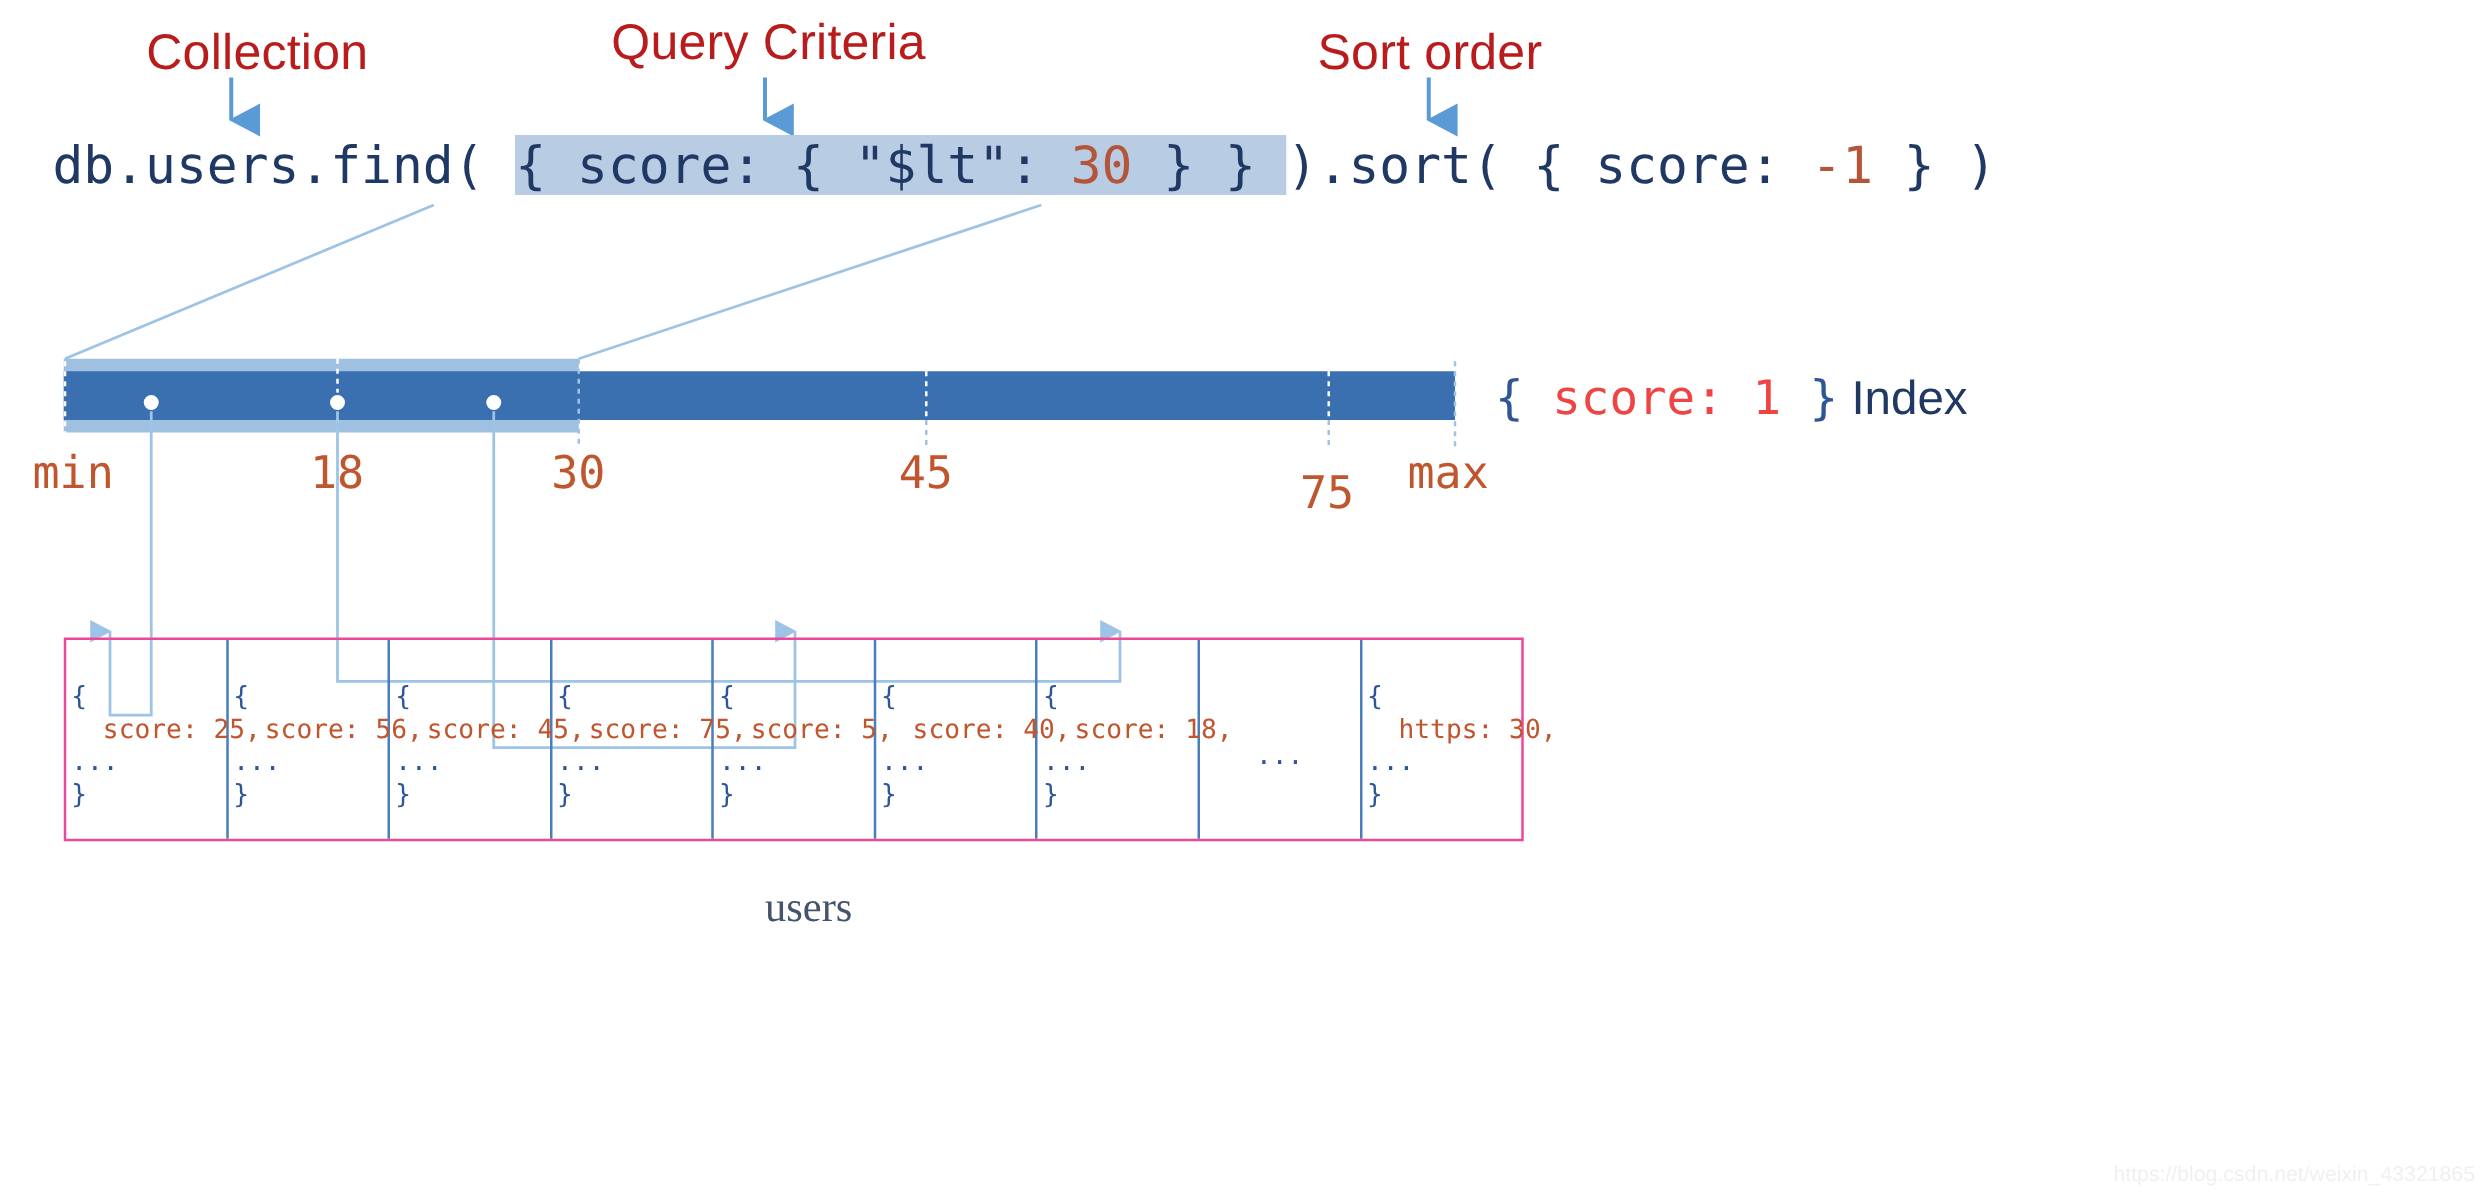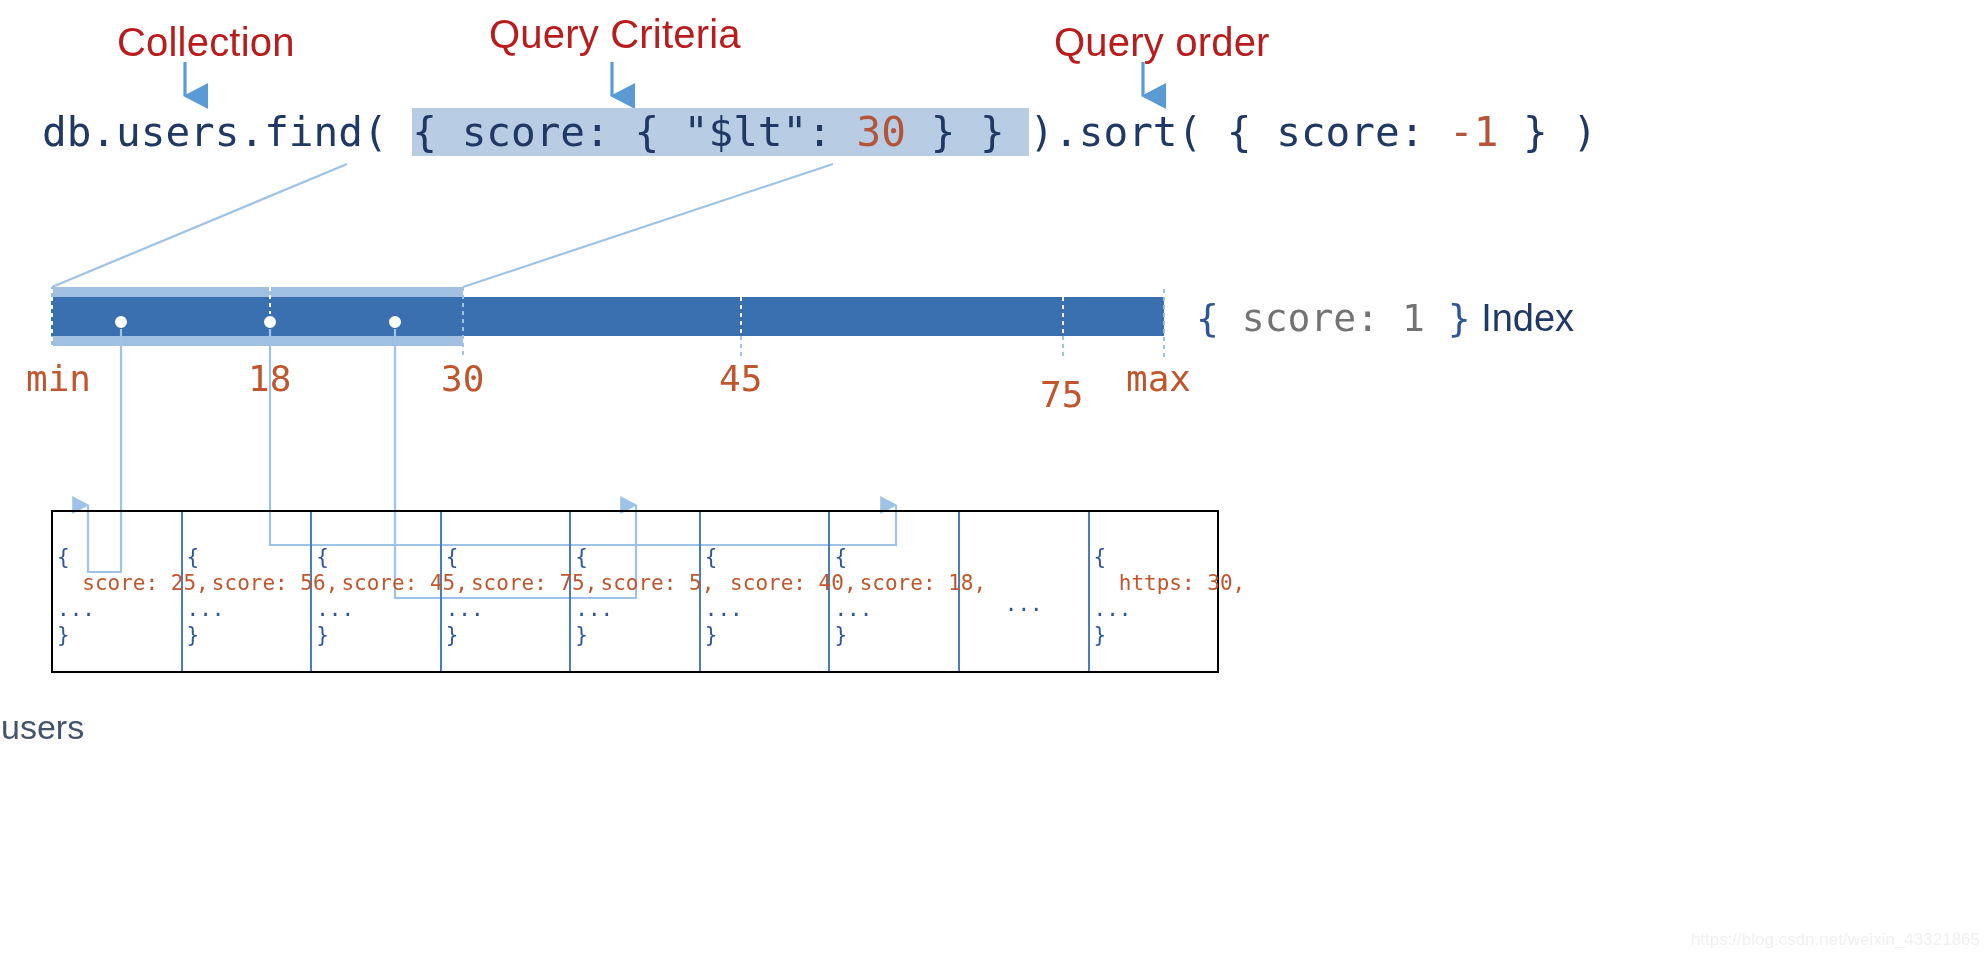--- a/index.html
+++ b/index.html
@@ -64,31 +64,31 @@
   
   .idx-legend {
     font-family: "Liberation Sans", sans-serif;
     font-size: 38px;
     color: #1f3864;
     white-space: nowrap;
   }
   .idx-legend .mono {
     font-family: "DejaVu Sans Mono", monospace;
   }
-  .idx-legend .orange { color: #737373; }
+  .idx-legend .orange { color: #ef4444; }
   .idx-legend .brace { color: #2e5596; }
 
   
   #docs {
     position: absolute;
     left: 51px;
     top: 510px;
     width: 1168px;
     height: 163px;
-    border: 2px solid #000000;
+    border: 2px solid #ec4899;
     box-sizing: border-box;
     display: flex;
   }
   .doc-cell {
     flex: 1 1 0;
     border-right: 2px solid #4a7ebb;
     box-sizing: border-box;
     position: relative;
   }
   .doc-cell:last-child { border-right: none; }
@@ -133,21 +133,21 @@
 
   svg { overflow: visible; }
 </style>
 </head>
 <body>
 
 <div id="stage">
 
   <div class="abs callout-label" style="left:117px; top:20px;">Collection</div>
   <div class="abs callout-label" style="left:489px; top:12px;">Query Criteria</div>
-  <div class="abs callout-label" style="left:1054px; top:20px;">Query order</div>
+  <div class="abs callout-label" style="left:1054px; top:20px;">Sort order</div>
 
   <svg class="abs" style="left:0; top:0; width:1988px; height:956px; pointer-events:none;">
     <defs>
       <marker id="arrBlue" markerWidth="9" markerHeight="9" refX="4.5" refY="7.6" orient="auto" markerUnits="strokeWidth">
         <path d="M0.4,0.4 L8.6,0.4 L4.5,8.2 Z" fill="#5b9bd5"></path>
       </marker>
       <marker id="arrLight" markerWidth="9" markerHeight="9" refX="4.5" refY="7.6" orient="auto" markerUnits="strokeWidth">
         <path d="M0.4,0.4 L8.6,0.4 L4.5,8.2 Z" fill="#9dc3e6"></path>
       </marker>
     </defs>
@@ -258,17 +258,17 @@
       <div class="doc-ellipsis">...</div>
     </div>
     <div class="doc-cell">
       <div class="doc-text"><span>{</span>
 <span class="sc">  https: 30,</span>
 <span>...</span>
 <span>}</span></div>
     </div>
   </div>
 
-  <div class="abs caption" style="left:1px; top:708px; width:1270px; ">users</div>
+  <div class="abs caption" style="left:12px; top:708px; width:1270px; text-align:center;font-family:Liberation Serif, serif;">users</div>
 
   <div id="watermark">https://blog.csdn.net/weixin_43321865</div>
 
 </div>
 
 </body></html>

